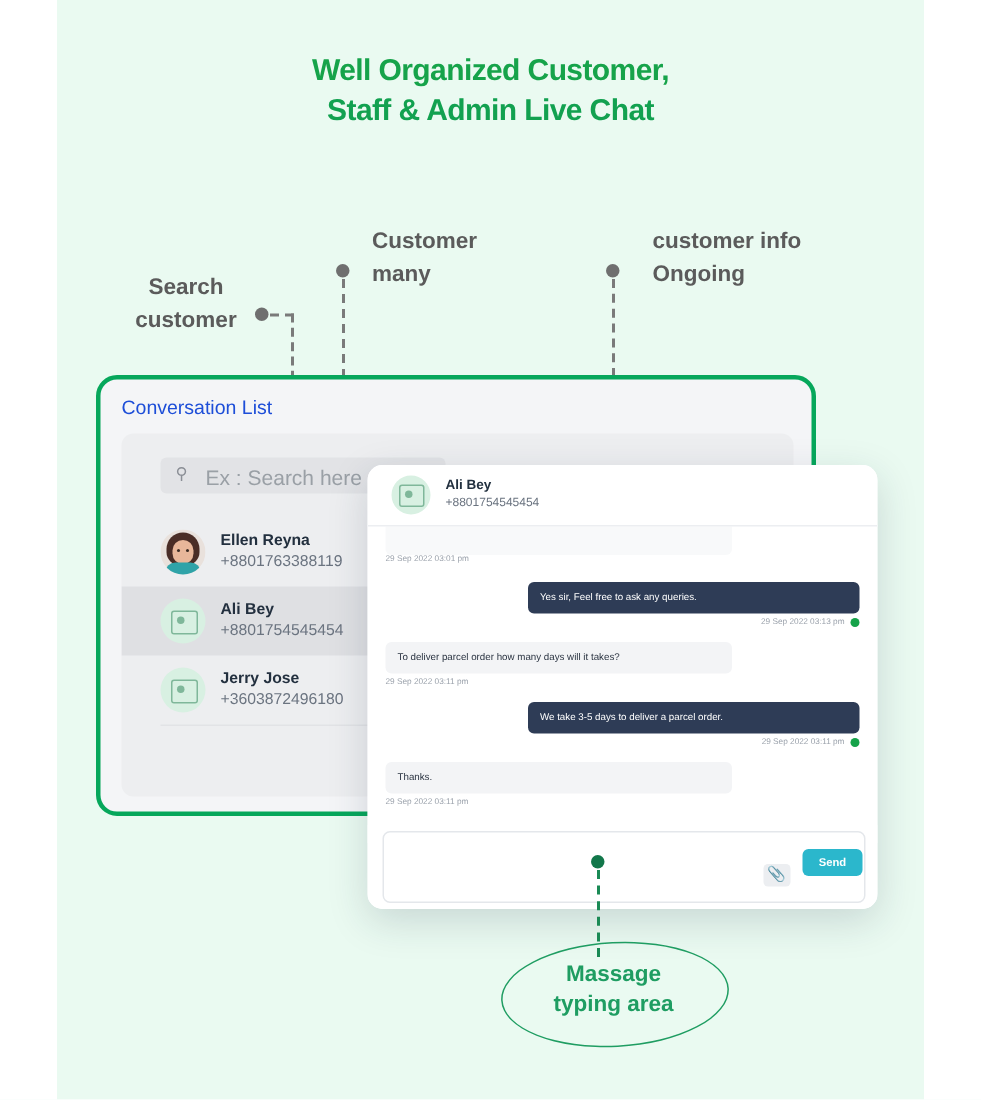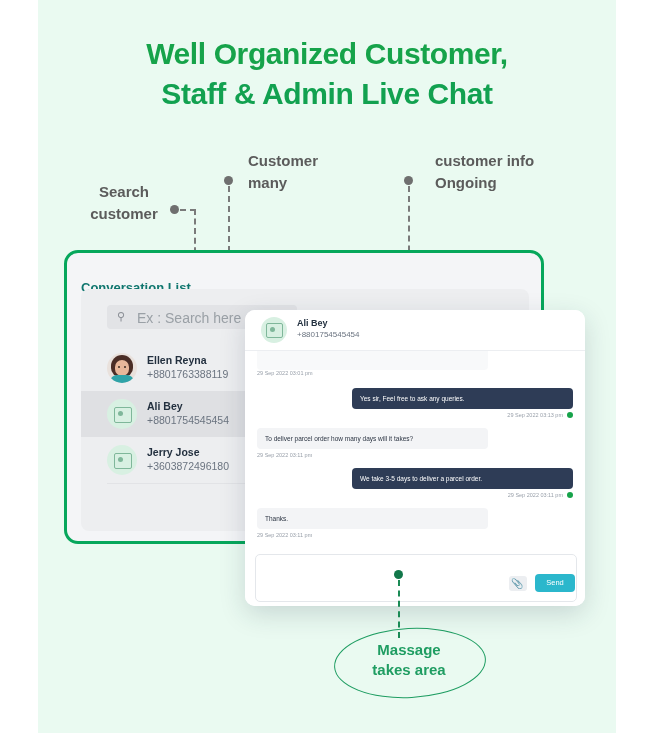--- a/index.html
+++ b/index.html
@@ -3,39 +3,39 @@
 <meta charset="utf-8">
 <style>
   html,body{margin:0;padding:0;background:#ffffff;}
   body{width:654px;height:733px;font-family:"Liberation Sans",sans-serif;overflow:hidden;}
 
   .canvas{position:relative;width:654px;height:733px;background:#ffffff;}
   .mint-bg{position:absolute;left:38px;top:0;width:578px;height:733px;background:#eafaf1;}
 
   
   .title{position:absolute;left:38px;top:34px;width:578px;text-align:center;
-         color:#16a34a;font-weight:bold;font-size:30px;line-height:1.33;letter-spacing:-0.4px;}
+         color:#16a34a;font-weight:bold;font-size:20px;line-height:1.33;letter-spacing:-0.4px;}
   .title .l2{color:#12a150;}
 
   
   .anno{position:absolute;color:#5b5b5b;font-weight:bold;font-size:15px;line-height:1.45;}
   .anno-search{left:76px;top:181px;width:96px;text-align:center;}
   .anno-list{left:248px;top:150px;width:90px;}
   .anno-info{left:435px;top:150px;width:130px;}
 
   .dot{position:absolute;width:9px;height:9px;border-radius:50%;background:#6f6f6f;}
   .dot-green{background:#12774a;}
   .dash-v{position:absolute;width:0;border-left:2px dashed #7a7a7a;}
   .dash-h{position:absolute;height:0;border-top:2px dashed #7a7a7a;}
   .dash-green{border-color:#1a8a55;}
 
   
   .conv-card{position:absolute;left:64px;top:250px;width:480px;height:294px;
              background:#f4f5f7;border:3px solid #06a75b;border-radius:14px;box-sizing:border-box;}
-  .conv-title{position:absolute;left:14px;top:27px;font-size:13px;font-weight:bold;color:#0f766e;}
+  .conv-title{position:absolute;left:14px;top:11px;font-size:13px;font-weight:normal;color:#1d4ed8;}
 
   .conv-inner{position:absolute;left:14px;top:36px;width:448px;height:242px;background:#edeef0;
               border-radius:8px;overflow:hidden;}
 
   .search-box{position:absolute;left:26px;top:16px;width:190px;height:24px;background:#e2e3e6;
               border-radius:4px;}
   .search-ico{position:absolute;left:10px;top:6px;width:11px;height:11px;color:#8b8f96;font-size:11px;line-height:11px;}
   .search-ph{position:absolute;left:30px;top:5px;font-size:14px;color:#9aa0a6;}
 
   .contact{position:absolute;left:0;width:448px;height:46px;}
@@ -72,22 +72,22 @@
   .bub-in{left:12px;background:#f3f4f6;color:#2b3442;padding:6px 8px;}
   .bub-out{background:#2e3c56;color:#ffffff;padding:6px 8px;right:12px;}
   .ts{position:absolute;font-size:5.5px;color:#99a0aa;}
   .ts-r{text-align:right;}
   .tick{position:absolute;width:6px;height:6px;border-radius:50%;background:#16a34a;}
 
   .chat-foot{position:absolute;left:0;bottom:0;width:340px;height:56px;background:#fff;}
   .composer{position:absolute;left:10px;top:4px;width:320px;height:46px;border:1px solid #e4e7eb;border-radius:5px;background:#fff;}
   .clip{position:absolute;right:58px;top:26px;width:18px;height:15px;background:#eceef1;border-radius:3px;
         color:#6b7480;font-size:10px;line-height:15px;text-align:center;}
-  .send{position:absolute;right:10px;top:24px;width:40px;height:18px;background:#2bb7cc;border-radius:4px;
-        color:#fff;font-size:7.5px;font-weight:normal;line-height:18px;text-align:center;}
+  .send{position:absolute;right:10px;top:16px;width:40px;height:18px;background:#2bb7cc;border-radius:4px;
+        color:#fff;font-size:7.5px;font-weight:bold;line-height:18px;text-align:center;}
 
   
   .ellipse{position:absolute;left:334px;top:628px;width:150px;height:68px;
            border:1.6px solid #1f9d62;border-radius:50%;transform:rotate(-3deg);}
   .anno-msg{position:absolute;left:334px;top:640px;width:150px;text-align:center;color:#1f9d62;
             font-size:15px;font-weight:bold;line-height:1.35;}
 </style>
 </head>
 <body>
 
@@ -200,15 +200,15 @@
       <div class="clip">📎</div>
       <div class="send">Send</div>
     </div>
   </div>
 
   <div class="dot dot-green" style="left:394px;top:570px;"></div>
   <div class="dash-v dash-green" style="left:398px;top:580px;height:58px;"></div>
   <div class="ellipse"></div>
   <div class="anno-msg">
     <div>Massage</div>
-    <div>takes area</div>
+    <div>typing area</div>
   </div>
 </div>
 
 </body></html>

